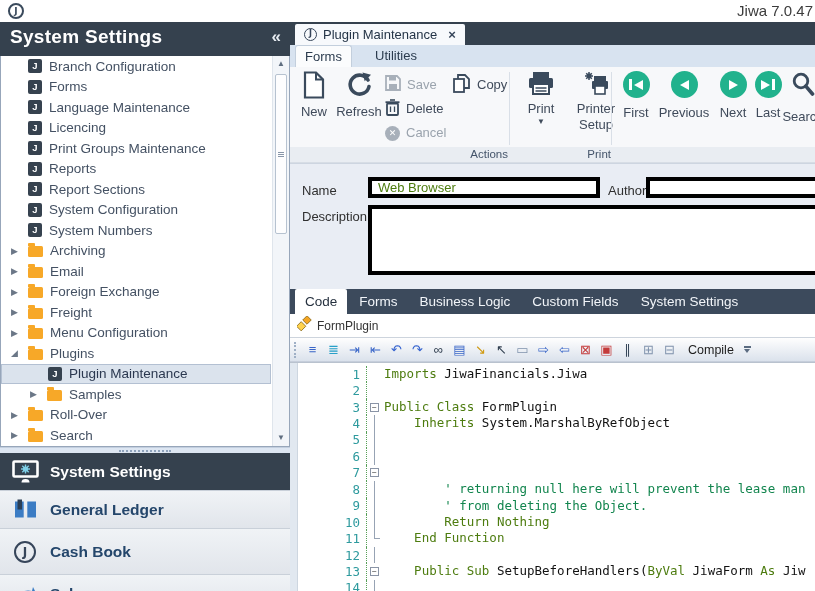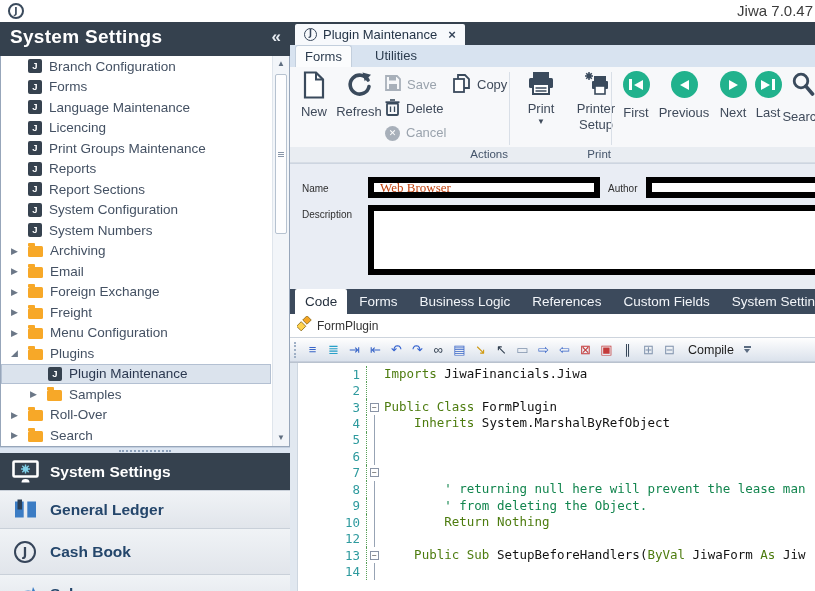--- a/index.html
+++ b/index.html
@@ -65,22 +65,22 @@
 .cancel-circle{width:15px;height:15px;border-radius:50%;background:#a8b0ba;color:#fff;font-size:9px;line-height:15px;text-align:center;display:inline-block}
 .drop{font-size:8px;color:#3f4a5a;line-height:7px}
 .navbtn{position:absolute;top:4px;display:flex;flex-direction:column;align-items:center;gap:8px}
 .gcircle{width:27px;height:27px;border-radius:50%;background:#21b28d;display:flex;align-items:center;justify-content:center;gap:1.5px}
 .tri-r{width:0;height:0;border-left:9px solid #fff;border-top:5.5px solid transparent;border-bottom:5.5px solid transparent}
 .tri-l{width:0;height:0;border-right:9px solid #fff;border-top:5.5px solid transparent;border-bottom:5.5px solid transparent}
 .gbar{width:3px;height:11px;background:#fff}
 
 
 .formpanel{left:290px;top:163px;width:525px;height:126px;background:#e9edf4;border-top:1px solid #cdd5e0}
-.flabel{position:absolute;font-size:10px;color:#2f2f2f}
-.field{position:absolute;background:#fff;border:6px solid #000000;font-size:13px;color:#c2410c;padding:0 6px;font-family:Liberation Serif, serif}
+.flabel{position:absolute;font-size:13px;color:#2f2f2f}
+.field{position:absolute;background:#fff;border:4px solid #000000;font-size:13px;color:#4d7c0f;padding:0 6px;font-family:Liberation Sans, sans-serif}
 
 
 .dtabs{left:290px;top:289px;width:525px;height:25px;background:#3c4a5c;display:flex;align-items:flex-end;padding-left:5px;gap:2px}
 .dtab{height:25px;line-height:25px;padding:0 10px;font-size:13.5px;color:#f2f5f9;white-space:nowrap}
 .dtab.active{background:#fff;color:#26313f;border-radius:2px 2px 0 0}
 .pluginbar{left:290px;top:314px;width:525px;height:24px;background:#fff;border-bottom:1px solid #cdd4dd;display:flex;align-items:center;padding-left:7px;gap:5px}
 .plugintab-label{font-size:12px;color:#333}
 
 
 .codebar{left:290px;top:338px;width:525px;height:24px;background:linear-gradient(#fefefe,#dbe2ec);border-bottom:1px solid #c6cedb;display:flex;align-items:center;padding-left:4px}
@@ -406,21 +406,20 @@
     <div class="flabel" style="left:318px;top:19px">Author</div>
     <input class="field" style="left: 356px; top: 13px; width: 200px; height: 21px;" value="">
     <div class="flabel" style="left:12px;top:45px">Description</div>
     <textarea class="field" style="left: 78px; top: 41px; width: 480px; height: 70px; resize: none;"></textarea>
   </div>
 
   <div class="abs dtabs" id="detailTabs">
       <div class="dtab active">Code</div>
       <div class="dtab">Forms</div>
       <div class="dtab">Business Logic</div>
-      <div class="dtab">References</div>
       <div class="dtab">Custom Fields</div>
       <div class="dtab">System Settings</div>
     </div>
 
   <div class="abs pluginbar">
     <span><svg width="15" height="15" viewBox="0 0 15 15">
           <rect x="7" y="1" width="6" height="6" transform="rotate(45 10 4)" fill="#f5a623" stroke="#8a6a1a" stroke-width="0.8"></rect>
           <rect x="1" y="7" width="6.5" height="6.5" transform="rotate(45 4.2 10.2)" fill="#ffd24d" stroke="#8a6a1a" stroke-width="0.8"></rect>
         </svg></span>
     <span class="plugintab-label">FormPlugin</span>
@@ -516,20 +515,27 @@
           <span class="ct"><span class="cm">        ' from deleting the Object.</span></span>
         </div>
         <div class="code-row">
           <span class="ln">10</span>
           <span class="fold">
             <span class="fline"></span>
           </span>
           <span class="ct"><span class="">        </span><span class="kw">Return Nothing</span></span>
         </div>
         <div class="code-row">
+          <span class="ln">11</span>
+          <span class="fold">
+            <span class="fend"></span>
+          </span>
+          <span class="ct"><span class="">    </span><span class="kw">End Function</span></span>
+        </div>
+        <div class="code-row">
           <span class="ln">12</span>
           <span class="fold">
             <span class="fline"></span>
           </span>
           <span class="ct"></span>
         </div>
         <div class="code-row">
           <span class="ln">13</span>
           <span class="fold">
             <span class="fbox">−</span>

